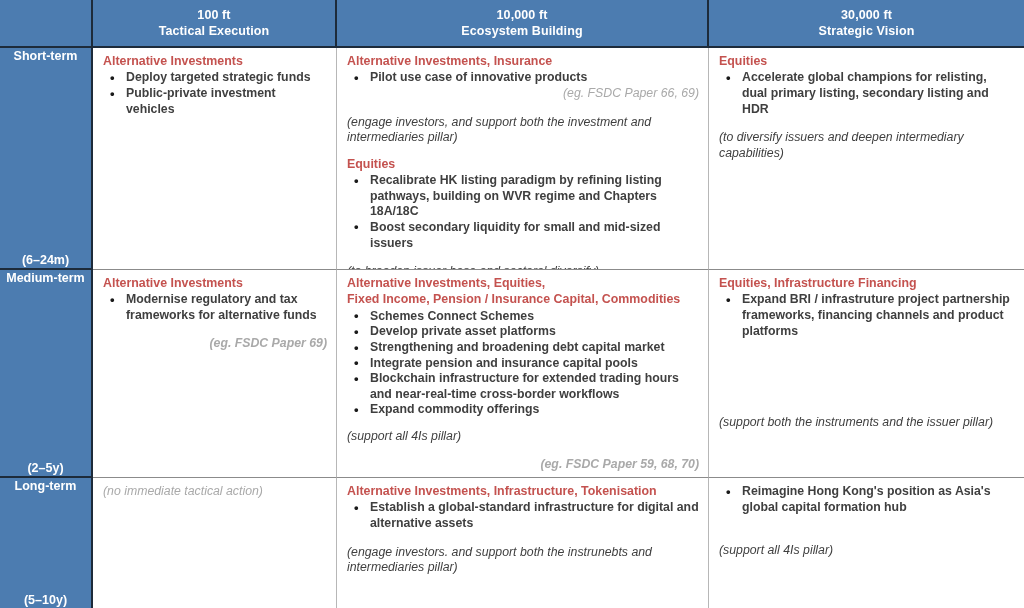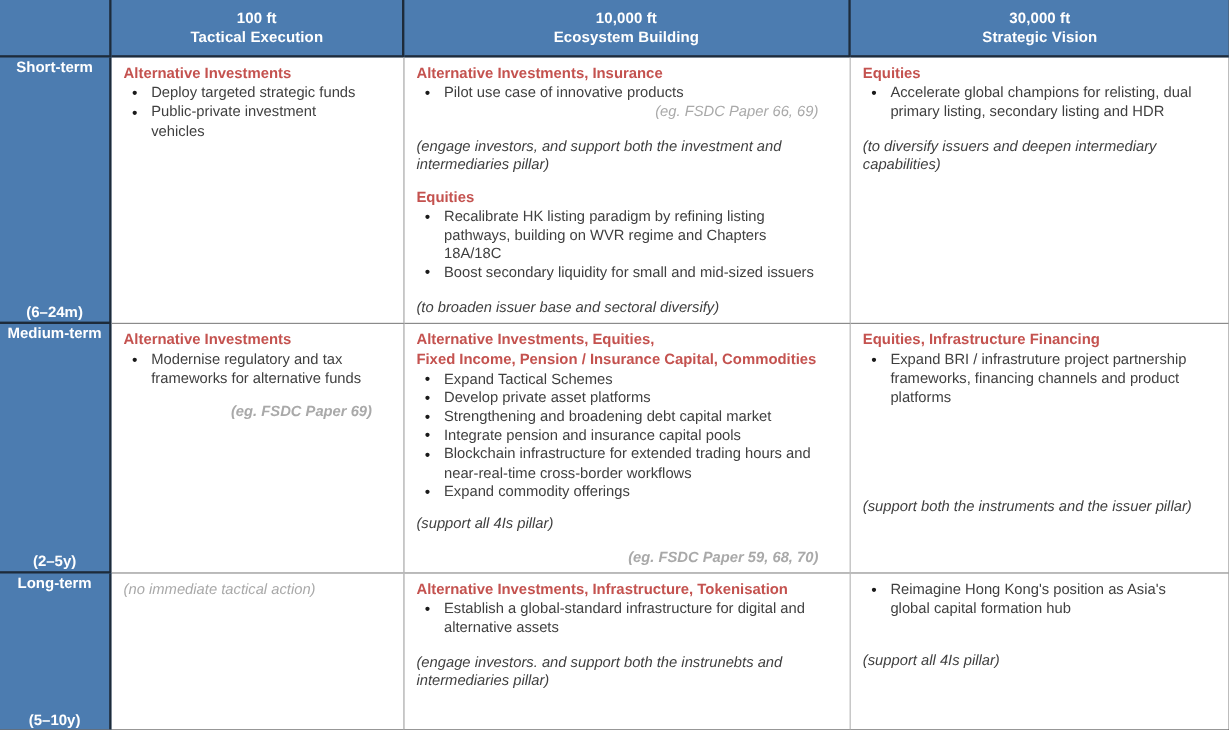--- a/index.html
+++ b/index.html
@@ -49,21 +49,21 @@
     line-height: 16px;
     border-right: 2px solid #1d2b3a;
     border-bottom: 2px solid #1d2b3a;
     text-align: center;
   }
   .rowlab.lastrow { border-bottom: none; }
 
   
   .content {
     background: #ffffff;
-    padding: 6px 26px 6px 10px;
+    padding: 6px 9px 6px 10px;
     border-right: 1px solid #b7b7b7;
     border-bottom: 1px solid #8b8b8b;
     color: #3f3f3f;
     font-size: 12.3px;
     line-height: 15.6px;
   }
   .content.lastcol { border-right: none; }
   .content.lastrow { border-bottom: none; }
 
   .grp { margin-bottom: 0px; }
@@ -79,20 +79,21 @@
   ul.blist {
     list-style: none;
     margin: 0;
     padding: 0;
   }
   ul.blist li {
     position: relative;
     padding-left: 23px;
     margin: 0 0 0 0;
     line-height: 15.6px;
+    font-weight: bold;
   }
   ul.blist li::before {
     content: "\2022";
     position: absolute;
     left: 7px;
     top: -0.5px;
     color: #1a1a1a;
     font-size: 13px;
   }
   .note {
@@ -194,21 +195,21 @@
       </ul>
     </div>
     <div class="ref spaced">(eg. FSDC Paper 69)</div>
   </div>
 
   <div class="cell content">
     <div class="grp">
       <div class="ghead">Alternative Investments, Equities,</div>
       <div class="ghead">Fixed Income, Pension / Insurance Capital, Commodities</div>
       <ul class="blist">
-        <li>Expand Tactical Schemes</li>
+        <li>Schemes Connect Schemes</li>
         <li>Develop private asset platforms</li>
         <li>Strengthening and broadening debt capital market</li>
         <li>Integrate pension and insurance capital pools</li>
         <li>Blockchain infrastructure for extended trading hours and near-real-time cross-border workflows</li>
         <li>Expand commodity offerings</li>
       </ul>
     </div>
     <div class="note tight">(support all 4Is pillar)</div>
     <div class="ref spaced">(eg. FSDC Paper 59, 68, 70)</div>
   </div>

